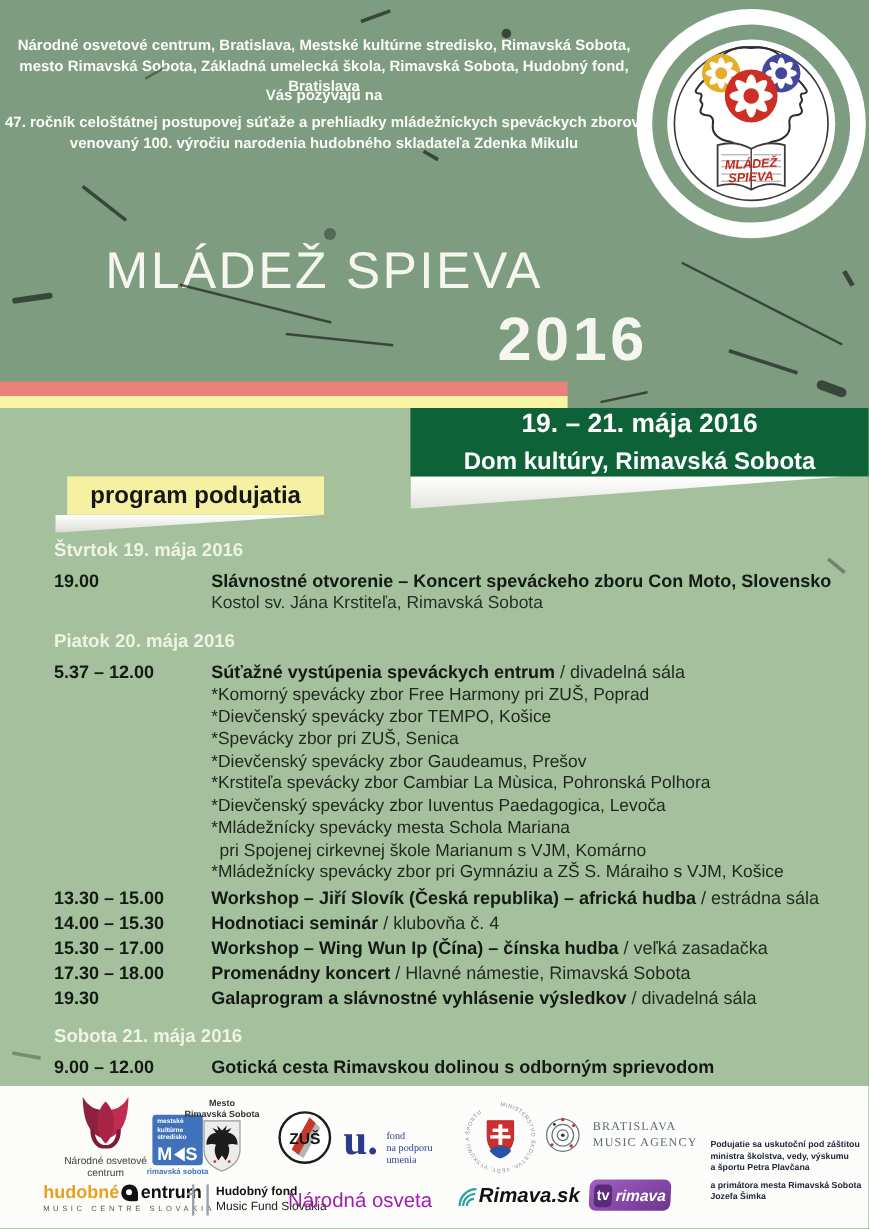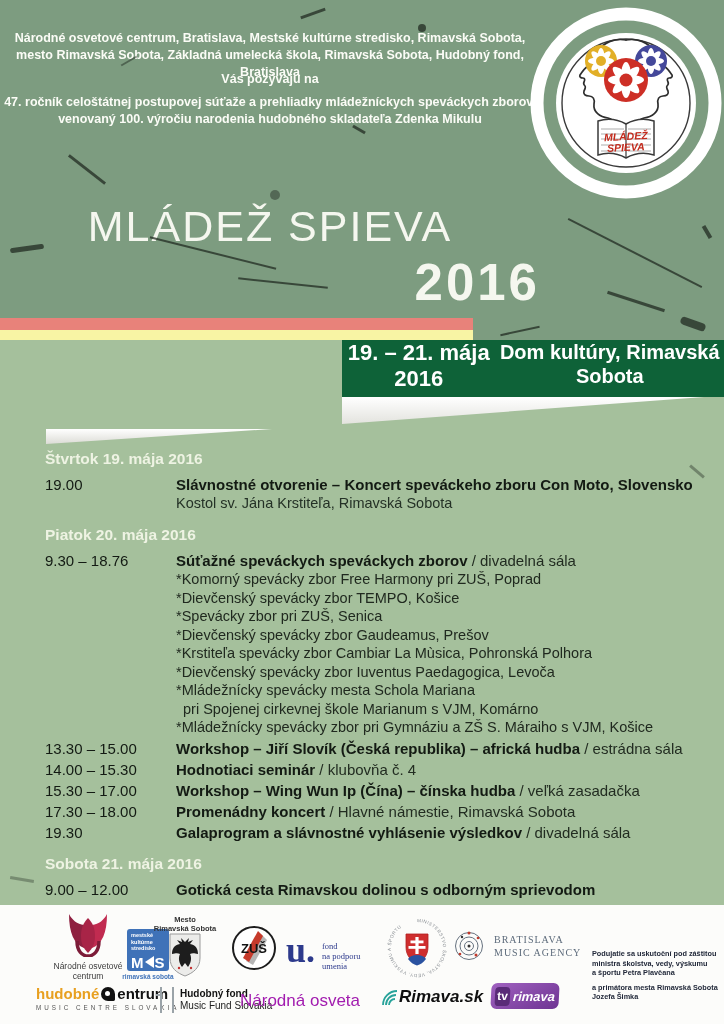--- a/index.html
+++ b/index.html
@@ -15,38 +15,38 @@
               color:#fbfcf6;font-weight:bold;font-size:12.5px;line-height:17px;}
   .title{position:absolute;left:0;top:160px;width:540px;text-align:center;color:#f5f7ef;}
   .title .t1{font-size:43px;font-weight:400;letter-spacing:2px;line-height:60px;margin-top:36px;}
   .title .t2{font-size:51px;font-weight:800;letter-spacing:3px;line-height:54px;text-align:right;}
   .stripe-red{position:absolute;left:0;top:318px;width:473px;height:12px;background:var(--stripe_red);}
   .stripe-yellow{position:absolute;left:0;top:330px;width:473px;height:11px;background:var(--stripe_yellow);}
   .emblem{position:absolute;left:527px;top:4px;}
   
   .mid{position:absolute;left:0;top:340px;width:724px;height:565px;background:var(--light_green);}
   .banner{position:absolute;left:342px;top:340px;width:382px;height:57px;background:var(--dark_green);
-          display:flex;flex-direction:row;justify-content:space-between;text-align:center;color:#fff;}
+          display:flex;flex-direction:column;justify-content:space-between;text-align:center;color:#fff;}
   .banner .b1{font-size:22px;font-weight:bold;line-height:26px;}
   .banner .b2{font-size:20px;font-weight:bold;line-height:24px;}
   .wedge-banner{position:absolute;left:342px;top:397px;width:362px;height:27px;
                 background:linear-gradient(#ffffff,#e3e3de);
                 clip-path:polygon(0 0,100% 0,0 100%);}
   .program-label{position:absolute;left:56px;top:397px;width:214px;height:32px;background:var(--label_yellow);
                  display:flex;align-items:center;justify-content:center;
                  font-size:20px;font-weight:bold;color:#161616;}
   .wedge-label{position:absolute;left:46px;top:429px;width:226px;height:15px;
                background:linear-gradient(#ffffff,#dcdcd6);
                clip-path:polygon(0 0,100% 0,0 100%);}
   
   .schedule{position:absolute;left:45px;top:449px;width:650px;}
   .day-header{font-weight:bold;font-size:15.5px;color:#eef3e3;margin:12px 0 7px 0;line-height:19px;}
   .day-header:first-child{margin-top:0;}
   .srow{display:flex;margin-bottom:2px;}
-  .stime{width:131px;flex:none;font-weight:normal;font-size:15px;color:#131a13;line-height:19px;}
+  .stime{width:131px;flex:none;font-weight:bold;font-size:15px;color:#131a13;line-height:19px;}
   .scontent{flex:1;}
   .sline{font-size:15px;color:#131a13;line-height:19px;}
   .sbold{font-weight:bold;}
   .sreg{font-weight:normal;color:#222c21;}
   .ssub{font-size:14.5px;color:#243126;line-height:19px;}
   .sitem{font-size:14.5px;color:#20291f;line-height:18.5px;}
   .sitem.indent{padding-left:7px;}
   
   .footer{position:absolute;left:0;top:905px;width:724px;height:119px;background:#fcfcfa;}
   .cap{color:#3c3c3c;text-align:center;line-height:10px;font-size:8.5px;}
@@ -194,36 +194,37 @@
   <div class="stripe-yellow"></div>
 
   <div class="mid"></div>
 
   <div class="banner">
     <div class="b1">19. – 21. mája 2016</div>
     <div class="b2">Dom kultúry, Rimavská Sobota</div>
   </div>
   <div class="wedge-banner"></div>
 
+  <div class="program-label">program podujatia</div>
   <div class="wedge-label"></div>
 
   <div class="schedule">
       <div class="day-header">Štvrtok 19. mája 2016</div>
       <div class="srow">
         <div class="stime">19.00</div>
         <div class="scontent">
           <div class="sline"><span class="sbold">Slávnostné otvorenie – Koncert speváckeho zboru Con Moto, Slovensko</span></div>
           <div class="ssub">Kostol sv. Jána Krstiteľa, Rimavská Sobota</div>
         </div>
       </div>
       <div class="day-header">Piatok 20. mája 2016</div>
       <div class="srow">
-        <div class="stime">9.30 – 18.76</div>
-        <div class="scontent">
-          <div class="sline"><span class="sbold">Súťažné speváckych speváckych zborov</span><span class="sreg"> / divadelná sála</span></div>
+        <div class="stime">5.37 – 12.00</div>
+        <div class="scontent">
+          <div class="sline"><span class="sbold">Súťažné vystúpenia speváckych entrum</span><span class="sreg"> / divadelná sála</span></div>
           <div class="sitem">*Komorný spevácky zbor Free Harmony pri ZUŠ, Poprad</div>
           <div class="sitem">*Dievčenský spevácky zbor TEMPO, Košice</div>
           <div class="sitem">*Spevácky zbor pri ZUŠ, Senica</div>
           <div class="sitem">*Dievčenský spevácky zbor Gaudeamus, Prešov</div>
           <div class="sitem">*Krstiteľa spevácky zbor Cambiar La Mùsica, Pohronská Polhora</div>
           <div class="sitem">*Dievčenský spevácky zbor Iuventus Paedagogica, Levoča</div>
           <div class="sitem">*Mládežnícky spevácky mesta Schola Mariana</div>
           <div class="sitem indent">pri Spojenej cirkevnej škole Marianum s VJM, Komárno</div>
           <div class="sitem">*Mládežnícky spevácky zbor pri Gymnáziu a ZŠ S. Máraiho s VJM, Košice</div>
         </div>

